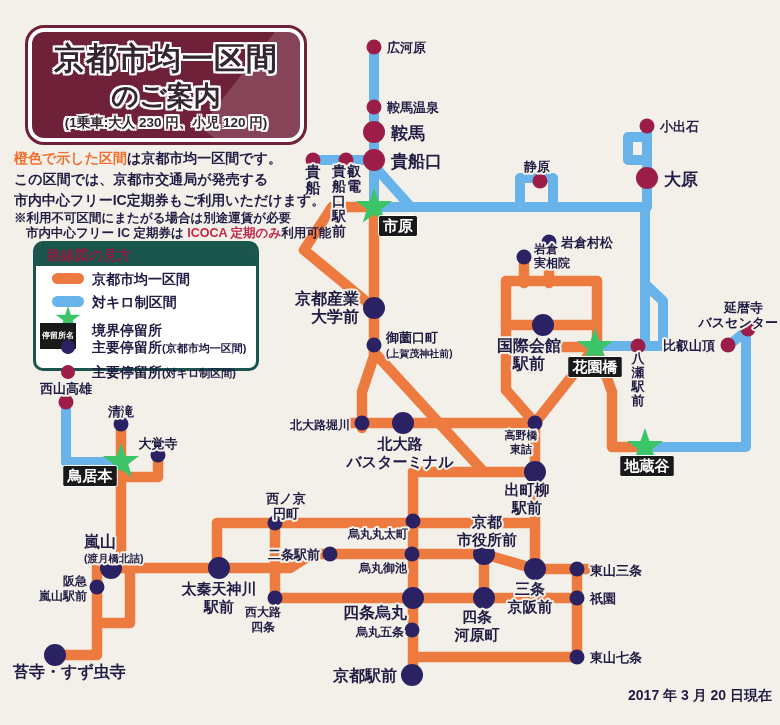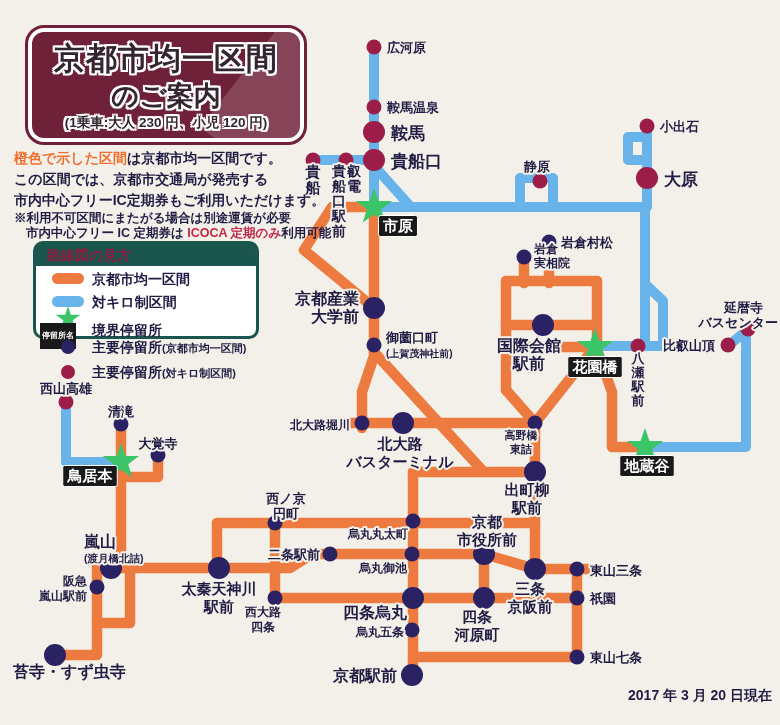--- a/index.html
+++ b/index.html
@@ -23,21 +23,21 @@
 
   
   #intro{left:14px;top:148px;width:330px;color:#211c44;font-weight:700;}
   .intro-line{font-size:14px;line-height:21px;white-space:nowrap;}
   .intro-note{font-size:12.5px;line-height:15px;white-space:nowrap;}
   .hl-orange{color:#f0702f;}
   .hl-red{color:#c32646;}
   #intro .indent{padding-left:12px;}
 
   
-  #legend{left:33px;top:241px;width:226px;height:98px;background:#fff;
+  #legend{left:33px;top:241px;width:226px;height:130px;background:#fff;
     border:3px solid #1a564e;border-radius:10px;box-sizing:border-box;}
   #legend-header{background:#1a564e;color:#8c1c3e;font-weight:700;font-size:14px;
     line-height:20px;padding:1px 0 1px 11px;border-radius:5px 5px 0 0;}
   .lg-row{position:absolute;left:0;width:100%;height:22px;}
   .lg-swatch{position:absolute;left:10px;width:44px;text-align:center;}
   .lg-bar{display:inline-block;width:32px;height:11px;border-radius:6px;margin-top:5px;}
   .lg-dot{display:inline-block;width:14px;height:14px;border-radius:50%;margin-top:4px;}
   .lg-star{display:inline-block;width:26px;height:25px;background:#3cc468;
     clip-path:polygon(50% 0%,61% 35%,98% 35%,68% 57%,79% 91%,50% 70%,21% 91%,32% 57%,2% 35%,39% 35%);}
   .lg-star-tag{position:absolute;left:4px;top:17px;background:#191919;color:#fff;

